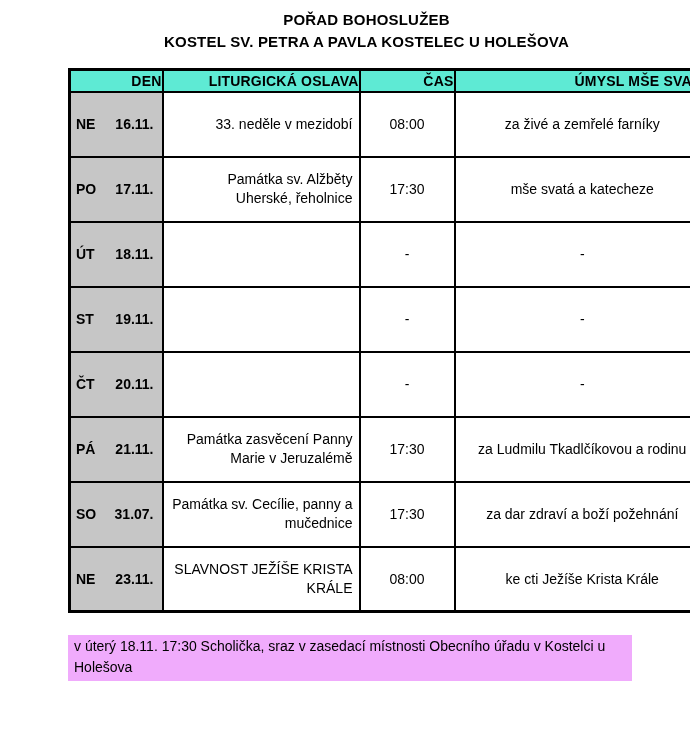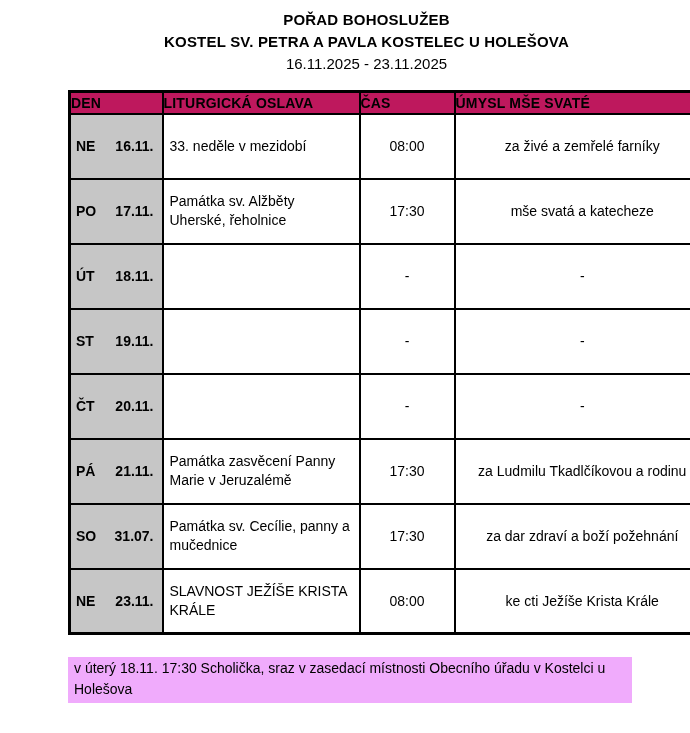--- a/index.html
+++ b/index.html
@@ -24,65 +24,64 @@
     table-layout: fixed;
     border: 3px solid #000;
   }
   table.schedule th,
   table.schedule td {
     border: 2px solid #000;
     font-size: 14px;
     vertical-align: middle;
   }
   table.schedule th {
-    background: #be185d;
+    background: #5eead4;
     font-weight: bold;
     height: 22px;
-    text-align: left;
+    text-align: right;
     letter-spacing: .2px;
   }
   col.c-den   { width: 93px; }
   col.c-osl   { width: 197px; }
   col.c-cas   { width: 95px; }
   col.c-umysl { width: 256px; }
 
   table.schedule td { height: 65px; }
 
   td.day-cell { background: #c6c6c6; font-weight: bold; padding: 0; }
   .day-flex {
     display: flex;
     justify-content: space-between;
     align-items: center;
     height: 100%;
     padding: 0 8px 0 5px;
     font-size: 14px;
     gap: 8px;
   }
-  td.celebration-cell { text-align: left; padding: 0 6px; line-height: 19px; border-radius: 32px; }
+  td.celebration-cell { text-align: right; padding: 0 6px; line-height: 19px; border-radius: 32px; }
   td.time-cell        { text-align: center; margin-left: 20px; }
   td.intention-cell   { text-align: center; padding: 0 4px; }
 
   .footer-note {
     width: 564px;
     margin: 22px 0 16px 25px;
     background: #f0abfc;
     font-size: 14px;
     line-height: 21px;
     padding: 1px 6px 3px 6px;
   }
 </style>
 </head>
 <body>
 
 <div class="page">
 
   <div class="doc-header">
     <div class="doc-title">POŘAD BOHOSLUŽEB</div>
     <div class="doc-subtitle">KOSTEL SV. PETRA A PAVLA KOSTELEC U HOLEŠOVA</div>
-    <div class="doc-daterange">16.11.2025 - 23.11.2025</div>
   </div>
 
   <table class="schedule">
     <colgroup>
       <col class="c-den">
         <col class="c-osl">
         <col class="c-cas">
         <col class="c-umysl">
     </colgroup>
     <thead>

